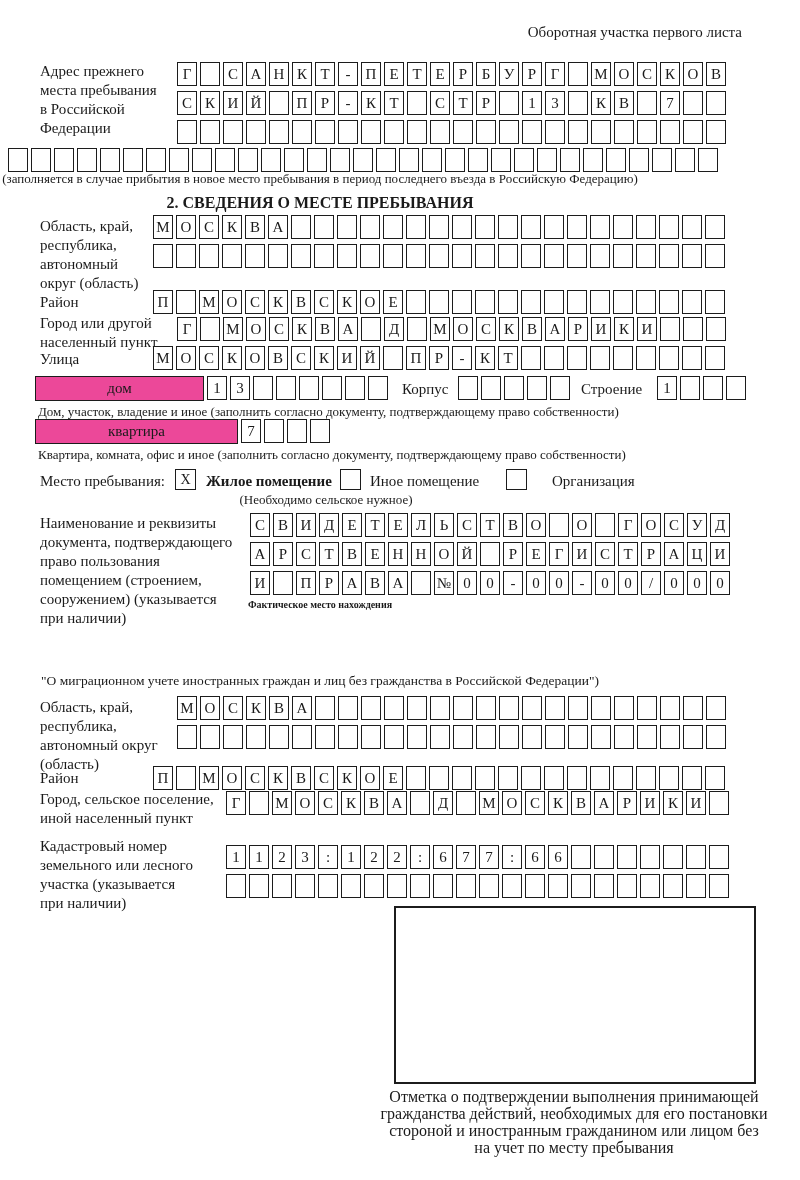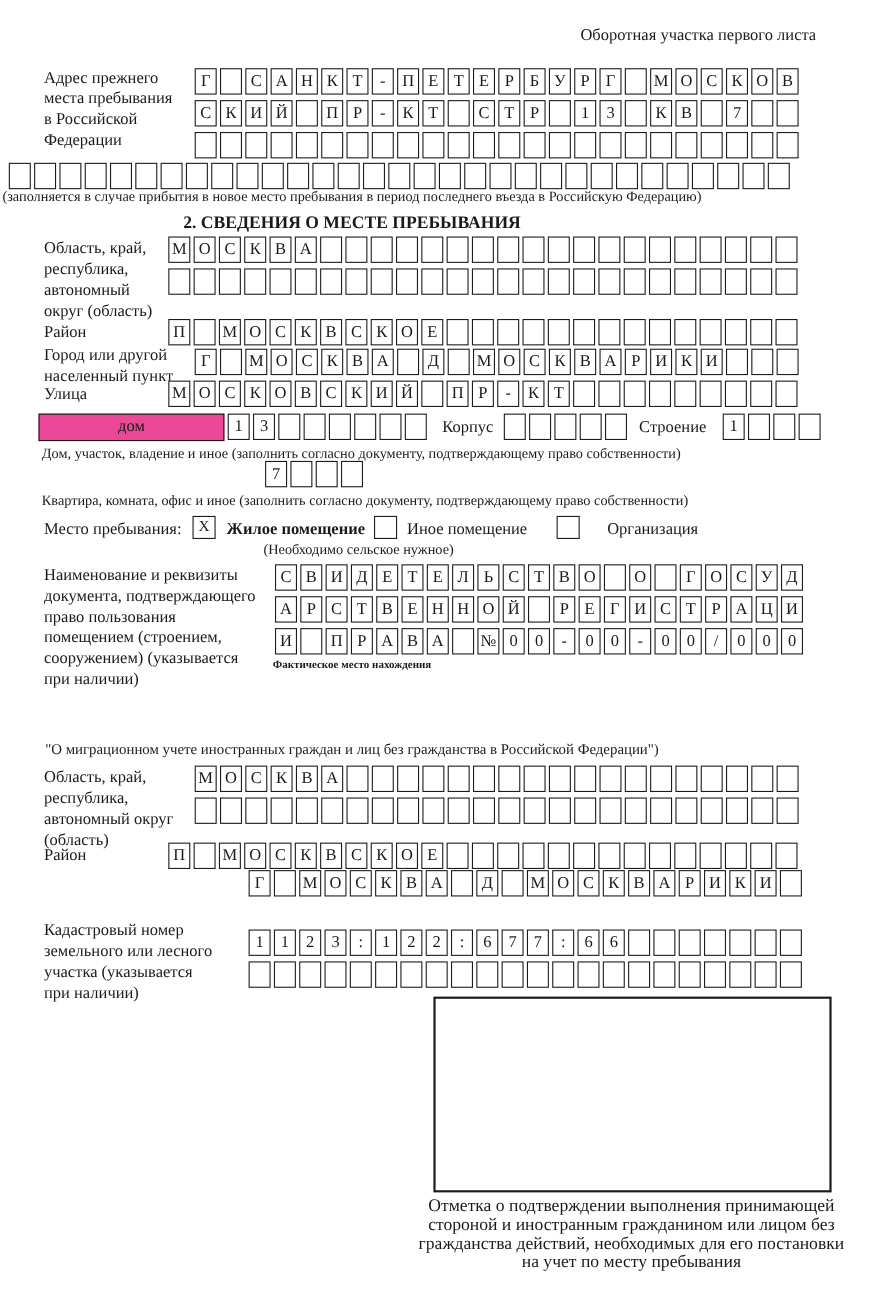--- a/index.html
+++ b/index.html
@@ -321,20 +321,21 @@
     </div>
   <div class="abs lbl" style="left:581px;top:379px;">Строение</div>
   <div class="boxrow" style="left:657px;top:376px;">
       <span class="cell">1</span>
       <span class="cell"></span>
       <span class="cell"></span>
       <span class="cell"></span>
     </div>
   <div class="abs caption" style="left:38px;top:404px;">Дом, участок, владение и иное (заполнить согласно документу, подтверждающему право собственности)</div>
 
+  <div class="longbox" style="left:35px;top:419px;width:201px;">квартира</div>
   <div class="boxrow" style="left:241px;top:419px;">
       <span class="cell">7</span>
       <span class="cell"></span>
       <span class="cell"></span>
       <span class="cell"></span>
     </div>
   <div class="abs caption" style="left:38px;top:447px;">Квартира, комната, офис и иное (заполнить согласно документу, подтверждающему право собственности)</div>
 
   <div class="abs lbl" style="left:40px;top:471px;">Место пребывания:</div>
   <div class="chk" style="left:175px;top:469px;">X</div>
@@ -507,20 +508,24 @@
       <span class="cell"></span>
       <span class="cell"></span>
       <span class="cell"></span>
       <span class="cell"></span>
       <span class="cell"></span>
       <span class="cell"></span>
       <span class="cell"></span>
       <span class="cell"></span>
     </div>
 
+  <div class="abs lbl-lines" style="left:40px;top:790px;">
+    <div>Город, сельское поселение,</div>
+    <div>иной населенный пункт</div>
+  </div>
   <div class="boxrow" style="left:226px;top:791px;">
       <span class="cell">Г</span>
       <span class="cell"></span>
       <span class="cell">М</span>
       <span class="cell">О</span>
       <span class="cell">С</span>
       <span class="cell">К</span>
       <span class="cell">В</span>
       <span class="cell">А</span>
       <span class="cell"></span>
@@ -590,18 +595,18 @@
       <span class="cell"></span>
       <span class="cell"></span>
       <span class="cell"></span>
       <span class="cell"></span>
       <span class="cell"></span>
     </div>
 
   <div class="bigbox" style="left:394px;top:906px;width:358px;height:174px;"></div>
   <div class="abs cap-lines" style="left:356px;top:1088px;width:436px;text-align:center;">
     <div>Отметка о подтверждении выполнения принимающей</div>
+    <div>гражданства действий, необходимых для его постановки</div>
     <div>стороной и иностранным гражданином или лицом без</div>
-    <div>гражданства действий, необходимых для его постановки</div>
     <div>на учет по месту пребывания</div>
   </div>
 
 </div>
 
 </body></html>

